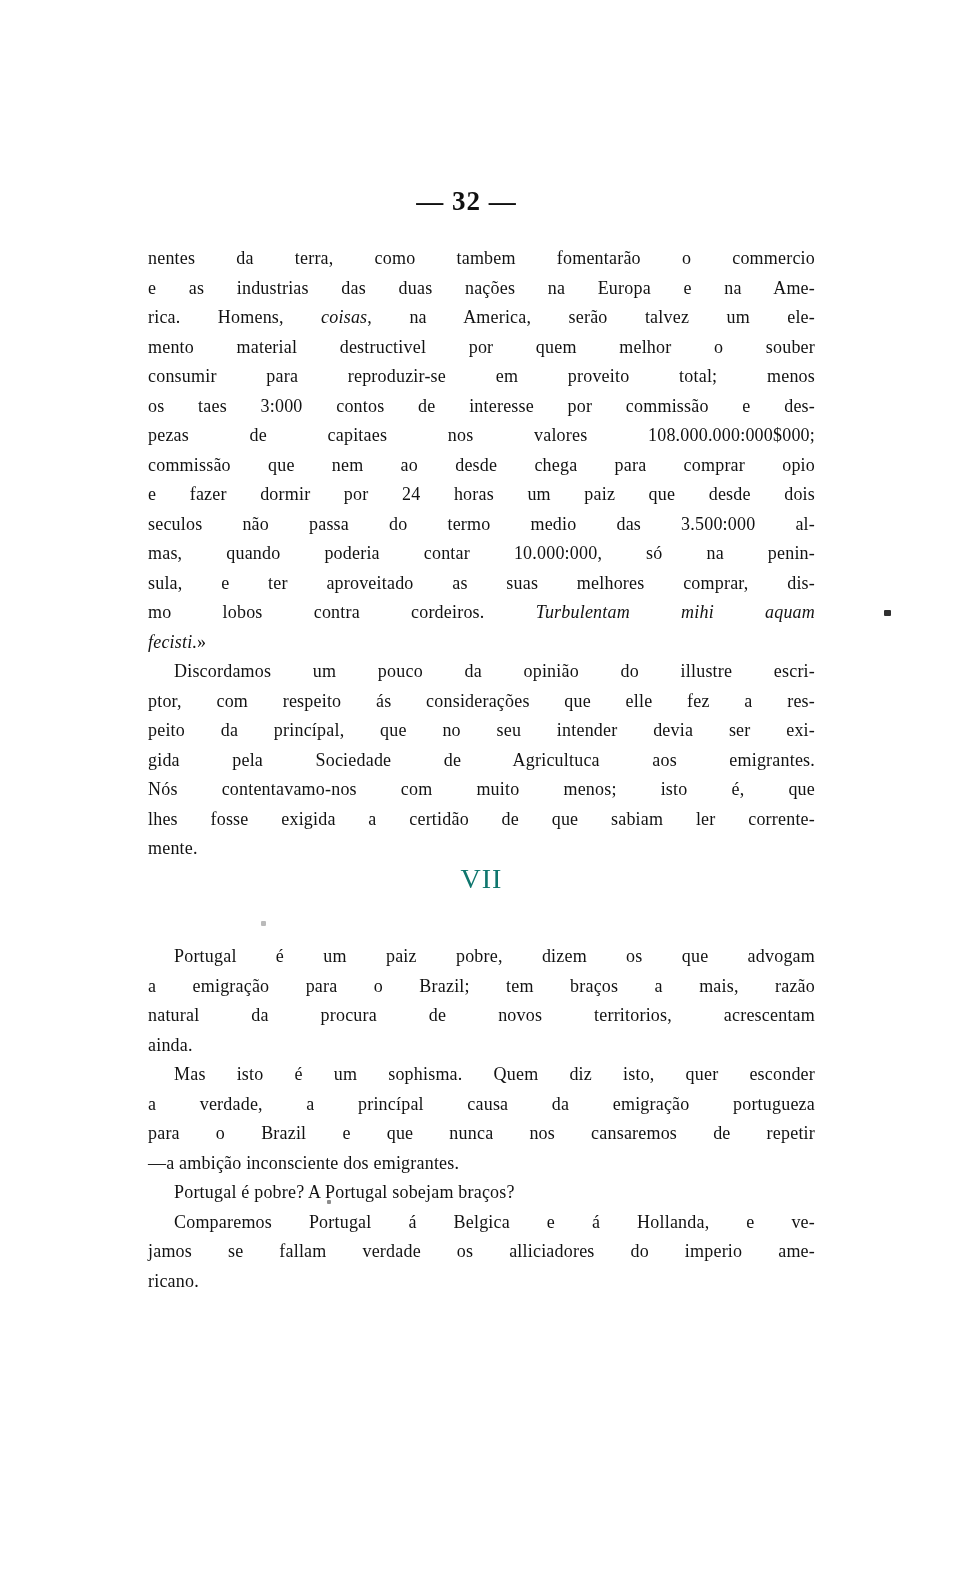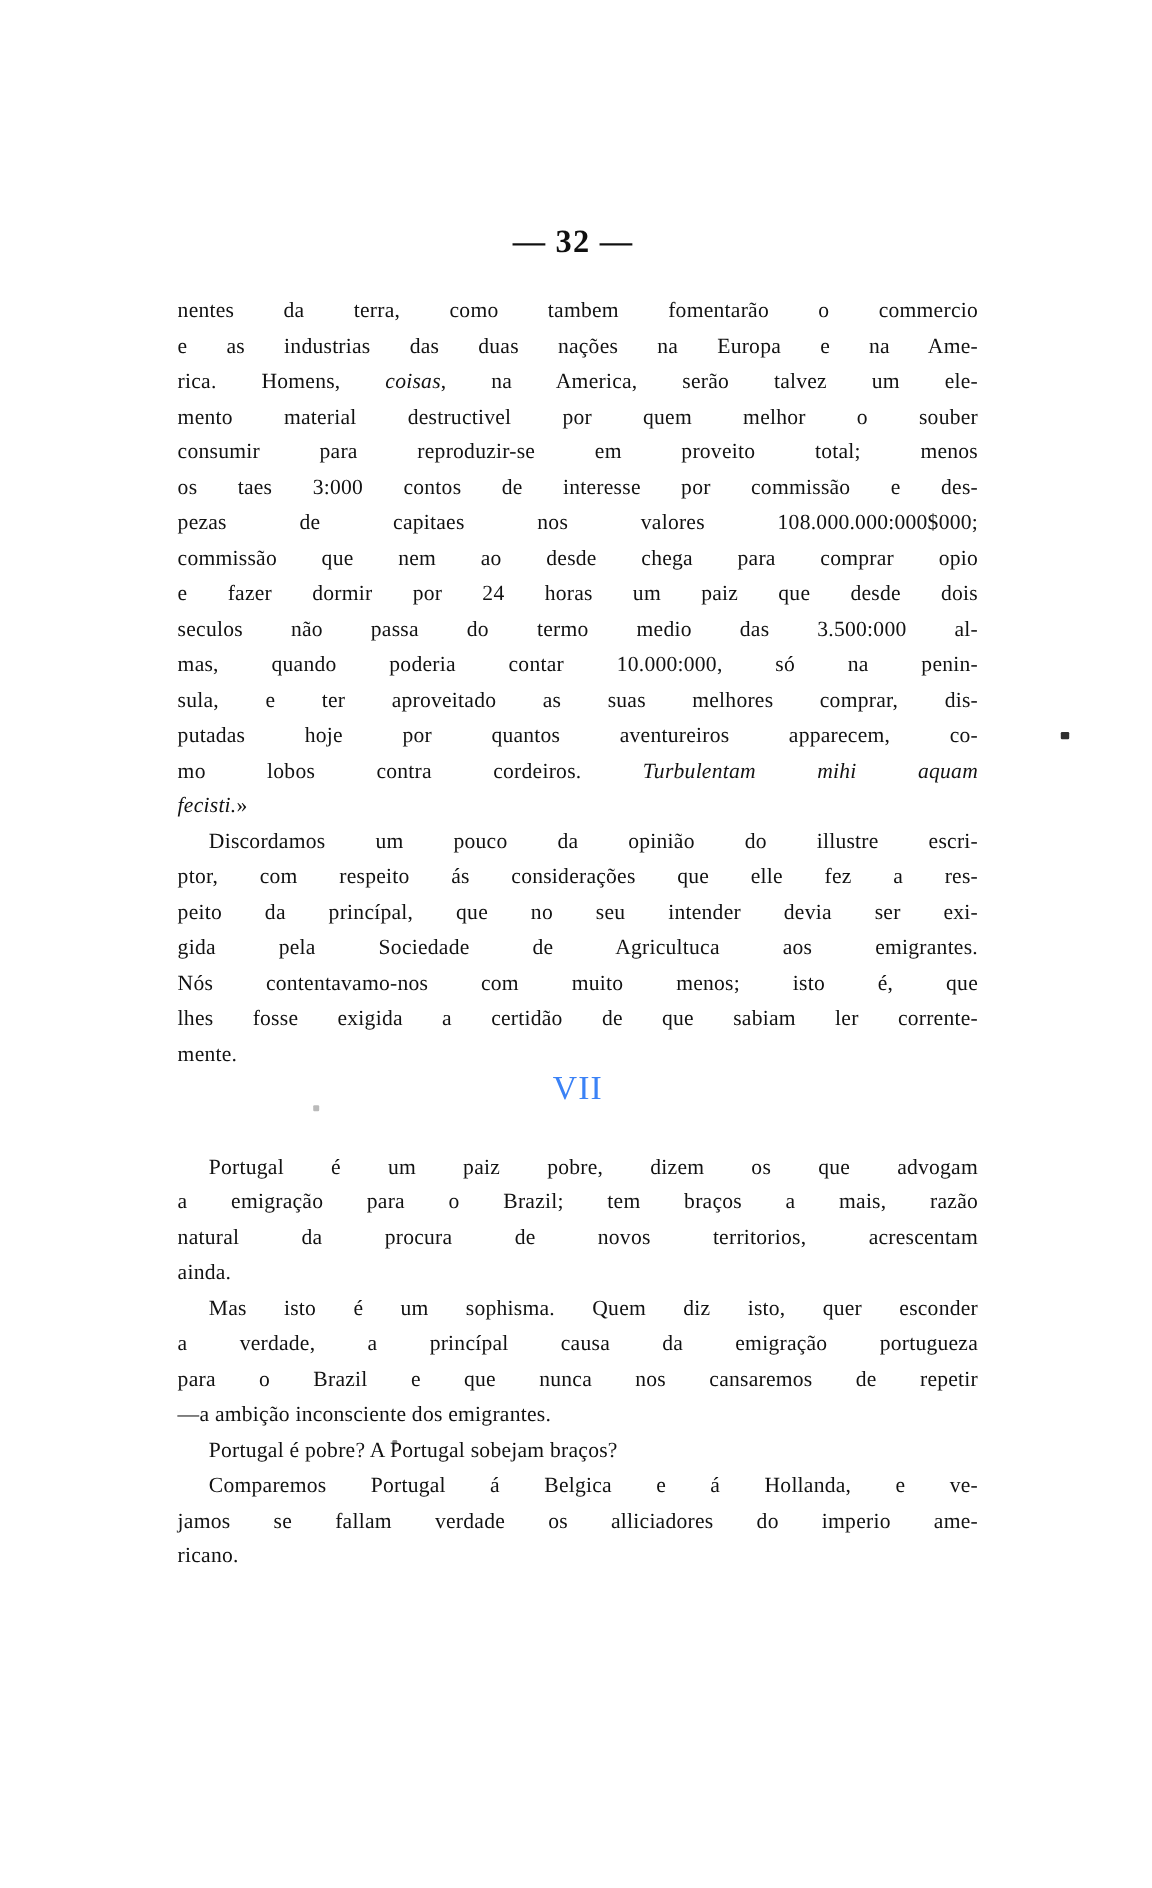--- a/index.html
+++ b/index.html
@@ -11,35 +11,35 @@
     overflow: hidden;
   }
   .page {
     position: relative;
     width: 960px; height: 1573px;
     background: #ffffff;
     overflow: hidden;
   }
   .page-number {
     position: absolute;
-    top: 186px; left: 144px;
+    top: 186px; left: 133px;
     width: 667px;
     text-align: center;
     font-size: 27px;
     font-weight: bold;
     letter-spacing: 1px;
     color: #101010;
   }
   .content {
     position: absolute;
     top: 244px; left: 148px;
     width: 667px;
   }
   .para { margin: 0; padding: 0; }
-  .para.spaced { margin-top: 35px; }
+  .para.spaced { margin-top: 49px; }
   .line {
     font-size: 18px;
     line-height: 29.5px;
     height: 29.5px;
     white-space: nowrap;
     text-align: justify;
     text-align-last: justify;
     text-justify: inter-word;
     letter-spacing: 0.2px;
     overflow: visible;
@@ -49,21 +49,21 @@
     text-align-last: left;
   }
   .line.indent { text-indent: 26px; }
   .it { font-style: italic; text-align: center; }
   .section-heading {
     font-size: 28px;
     line-height: 29.5px;
     height: 29.5px;
     text-align: center;
     letter-spacing: 1px;
-    color: #3b82f6;
+    color: #0f766e;
   }
   .speck {
     position: absolute;
     background: #1a1a1a;
     border-radius: 1px;
   }
 </style>
 </head>
 <body>
 
@@ -76,21 +76,20 @@
         <div class="line"><span>rica. Homens, </span><span class="it">coisas</span><span>, na America, serão talvez um ele-</span></div>
         <div class="line"><span>mento material destructivel por quem melhor o souber</span></div>
         <div class="line"><span>consumir para reproduzir-se em proveito total; menos</span></div>
         <div class="line"><span>os taes 3:000 contos de interesse por commissão e des-</span></div>
         <div class="line"><span>pezas de capitaes nos valores 108.000.000:000$000;</span></div>
         <div class="line"><span>commissão que nem ao desde chega para comprar opio</span></div>
         <div class="line"><span>e fazer dormir por 24 horas um paiz que desde dois</span></div>
         <div class="line"><span>seculos não passa do termo medio das 3.500:000 al-</span></div>
         <div class="line"><span>mas, quando poderia contar 10.000:000, só na penin-</span></div>
         <div class="line"><span>sula, e ter aproveitado as suas melhores comprar, dis-</span></div>
-        <div class="line"><span>putadas hoje por quantos aventureiros apparecem, co-</span></div>
         <div class="line"><span>mo lobos contra cordeiros. </span><span class="it">Turbulentam mihi aquam</span></div>
         <div class="line last"><span class="it">fecisti.</span><span>»</span></div>
       </div>
       <div class="para">
         <div class="line indent"><span>Discordamos um pouco da opinião do illustre escri-</span></div>
         <div class="line"><span>ptor, com respeito ás considerações que elle fez a res-</span></div>
         <div class="line"><span>peito da princípal, que no seu intender devia ser exi-</span></div>
         <div class="line"><span>gida pela Sociedade de Agricultuca aos emigrantes.</span></div>
         <div class="line"><span>Nós contentavamo-nos com muito menos; isto é, que</span></div>
         <div class="line"><span>lhes fosse exigida a certidão de que sabiam ler corrente-</span></div>

